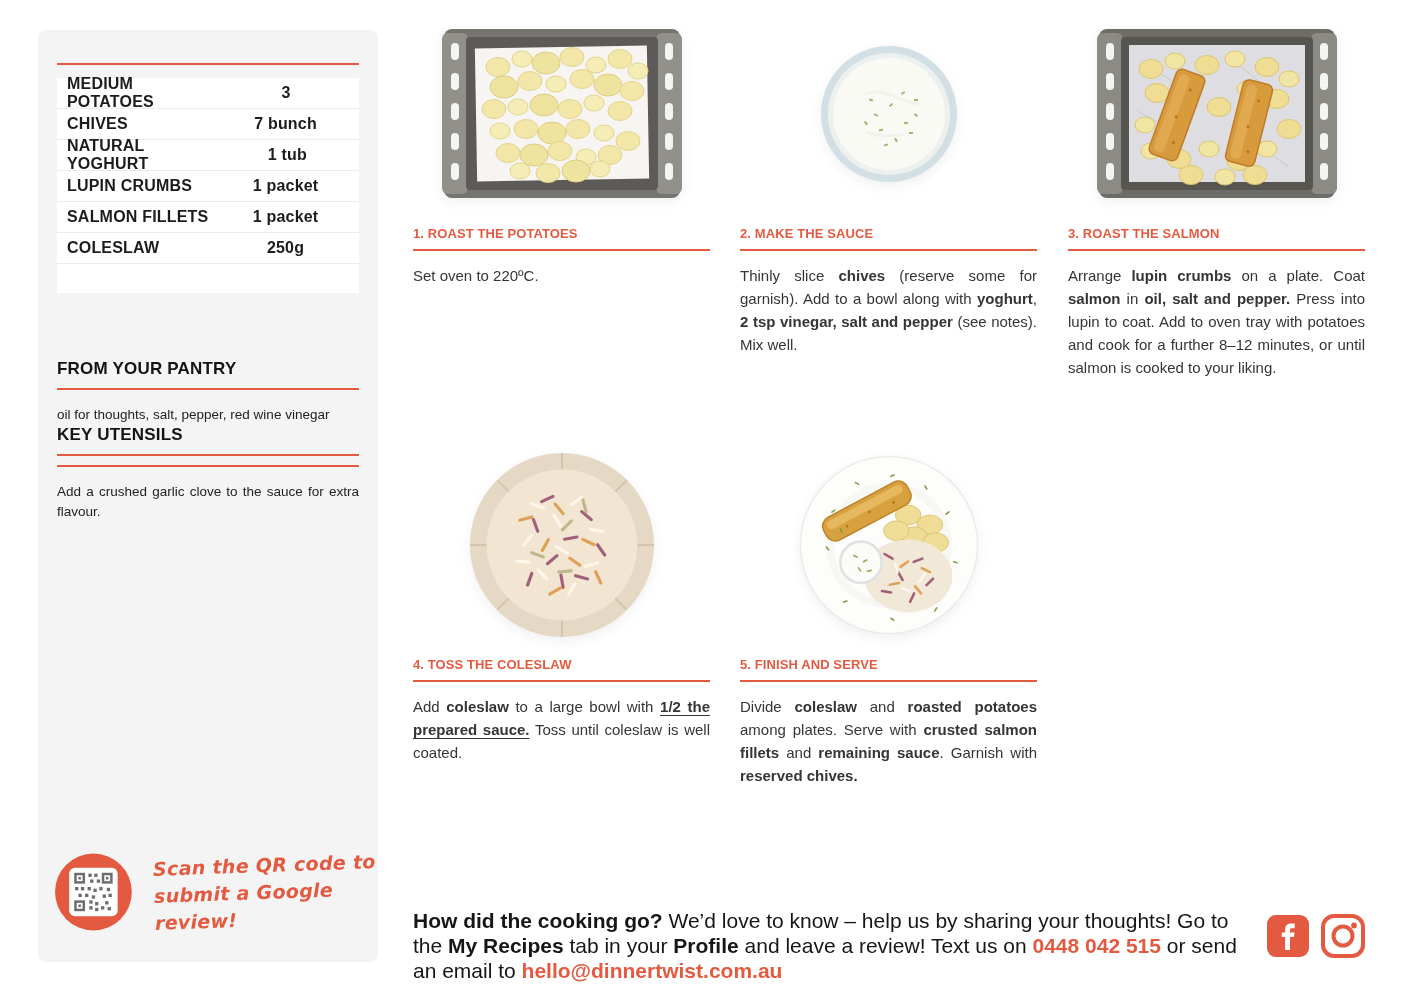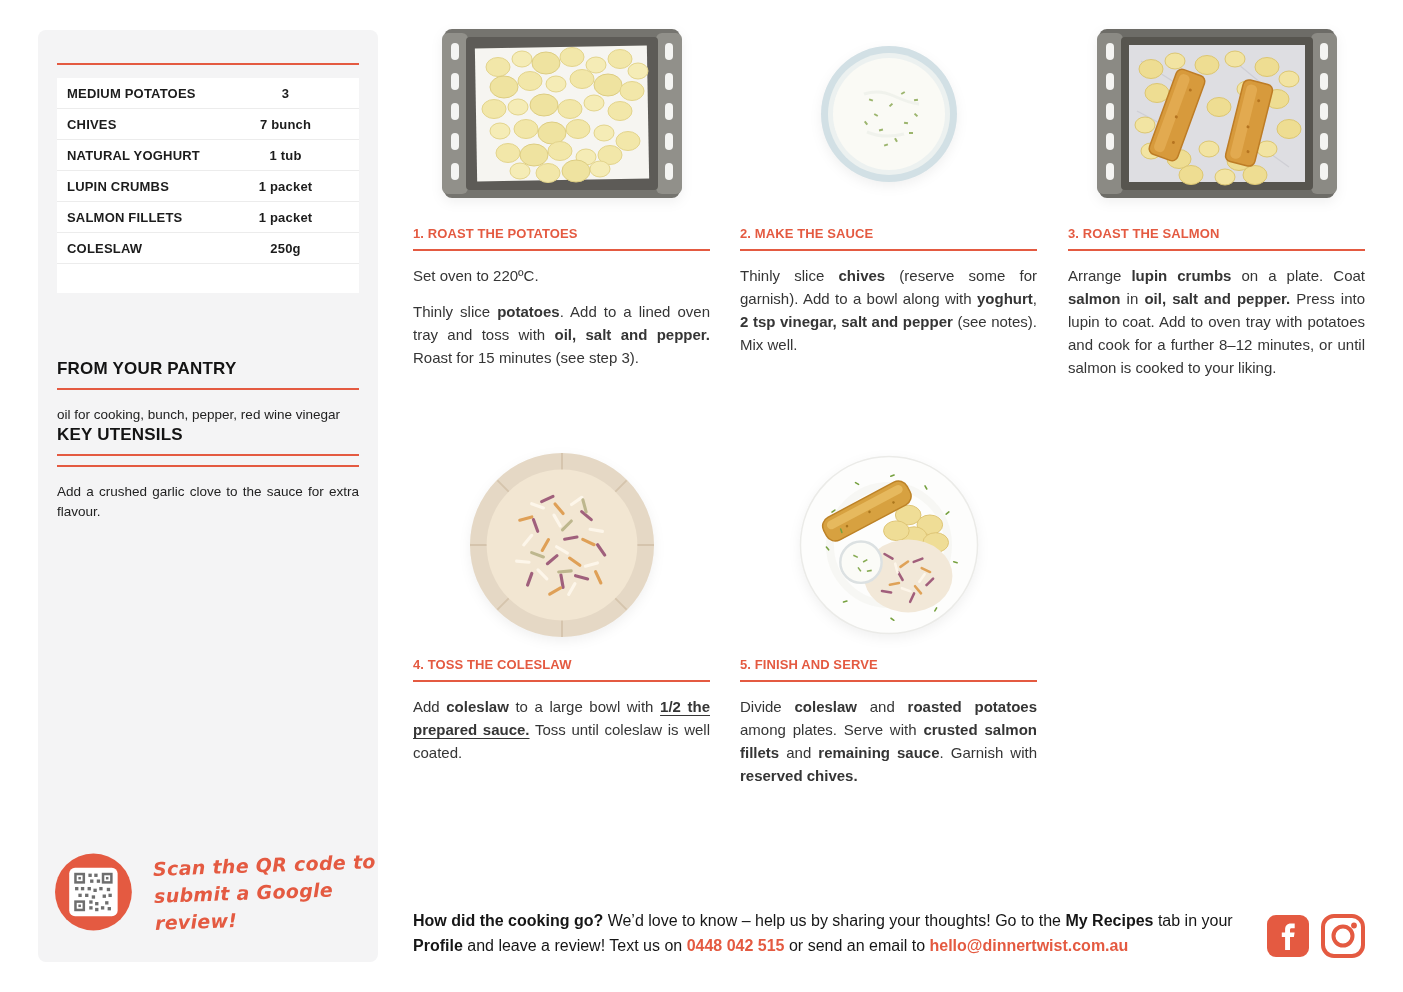--- a/index.html
+++ b/index.html
@@ -8,21 +8,21 @@
   body { font-family:"Liberation Sans", sans-serif; }
   .page { position:relative; width:1403px; height:992px; background:#ffffff; overflow:hidden; }
 
   
   .sidebar { position:absolute; left:38px; top:30px; width:340px; height:932px;
              background:#f4f4f5; border-radius:8px; padding:24px 19px; }
   .sideh { font-size:17px; font-weight:800; color:#141414; letter-spacing:.2px; }
   .rule { height:2px; background:var(--accent); margin-top:9px; }
   .ing-table { background:#fff; margin-top:13px; padding-bottom:29px; }
   .ing-row { display:flex; justify-content:space-between; align-items:center; height:31px;
-             padding:0 10px; border-bottom:1px solid #ececec; font-size:13px; font-weight:700;
+             padding:0 10px; border-bottom:1px solid #ececec; font-size:16px; font-weight:700;
              color:#1c1c1c; letter-spacing:.2px; }
   .ing-row .qty { width:45%; text-align:center; }
   .side-sec { }
   .side-text { font-size:13.5px; color:#222; margin-top:15px; line-height:20px; }
   .just { text-align:justify; }
   .qr-block { position:absolute; left:17px; bottom:24px; display:flex; align-items:center; }
   .qr-caption { margin-left:22px; font-family:"DejaVu Sans", sans-serif; font-style:italic;
                 font-weight:700; font-size:19px; line-height:27px; color:var(--accent);
                 transform:rotate(-2deg); letter-spacing:.3px; }
 
@@ -38,21 +38,21 @@
   .photo svg { filter:drop-shadow(0 4px 6px rgba(0,0,0,.06)); }
   .step-title { color:var(--accent); font-size:13px; font-weight:700; margin-top:26px; letter-spacing:.1px; }
   .row2 .step-title { margin-top:19px; }
   .step-rule { height:2px; background:var(--accent); margin-top:8px; }
   .step-p { font-size:15px; line-height:23px; color:#353535; text-align:justify; margin-top:13px; }
   .u { text-decoration:underline; text-underline-offset:3px; }
   .accent-text { color:var(--accent); }
 
   
   .footer-p { position:absolute; left:413px; top:908px; width:848px;
-              font-size:16px; line-height:25px; color:#161616; }
+              font-size:21px; line-height:25px; color:#161616; }
   .social { position:absolute; right:37px; top:913px; display:flex; align-items:center; gap:11px; }
 </style>
 </head>
 <body>
 
 <div class="page">
 
   <aside class="sidebar">
     <section>
       <div class="rule"></div>
@@ -80,21 +80,21 @@
         <div class="ing-row">
           <span>COLESLAW</span>
           <span class="qty">250g</span>
         </div>
       </div>
     </section>
 
     <section class="side-sec" style="margin-top:66px">
       <h2 class="sideh">FROM YOUR PANTRY</h2>
       <div class="rule"></div>
-      <p class="side-text">oil for cooking, bunch, pepper, red wine vinegar</p>
+      <p class="side-text">oil for thoughts, salt, pepper, red wine vinegar</p>
     </section>
 
     <section class="side-sec">
       <h2 class="sideh">KEY UTENSILS</h2>
       <div class="rule"></div>
     </section>
 
     <section class="side-sec">
       <div class="rule"></div>
       <p class="side-text just">Add a crushed garlic clove to the sauce for extra flavour.</p>
@@ -208,21 +208,20 @@
           <use href="#pt" x="168" y="128"></use>
         <use href="#pt2" x="78" y="144"></use>
           <use href="#pt" x="106" y="146"></use>
           <use href="#pt3" x="134" y="144"></use>
           <use href="#pt2" x="158" y="142"></use>
       </svg>
     </figure>
     <h3 class="step-title">1. ROAST THE POTATOES</h3>
     <div class="step-rule"></div>
     <p class="step-p"><span>Set oven to 220ºC.</span></p>
-    <p class="step-p"><span>Thinly slice </span><span style="font-weight: 700;">potatoes</span><span>. Add to a lined oven tray and toss with </span><span style="font-weight: 700;">oil, salt and pepper.</span><span> Roast for 15 minutes (see step 3).</span></p>
   </section>
 
   <section class="col" id="c2">
     <figure class="photo" aria-label="bowl-of-yoghurt-chive-sauce">
       <svg width="140" height="140" viewBox="0 0 140 140">
         <circle cx="70" cy="70" r="68" fill="#d2e0e5"></circle>
         <circle cx="70" cy="70" r="61" fill="#ecf1f0"></circle>
         <circle cx="70" cy="70" r="56" fill="#fafaf5"></circle>
         <g fill="#9cb56d">
           <rect x="50" y="55" width="4" height="2" transform="rotate(20 52 56)"></rect>

